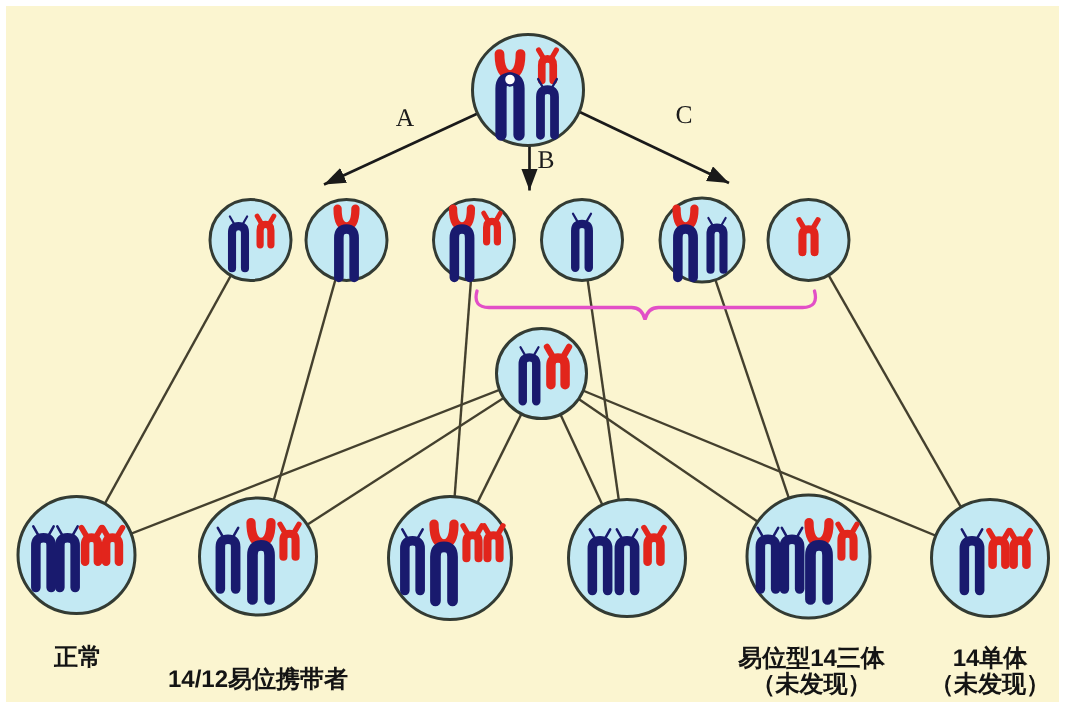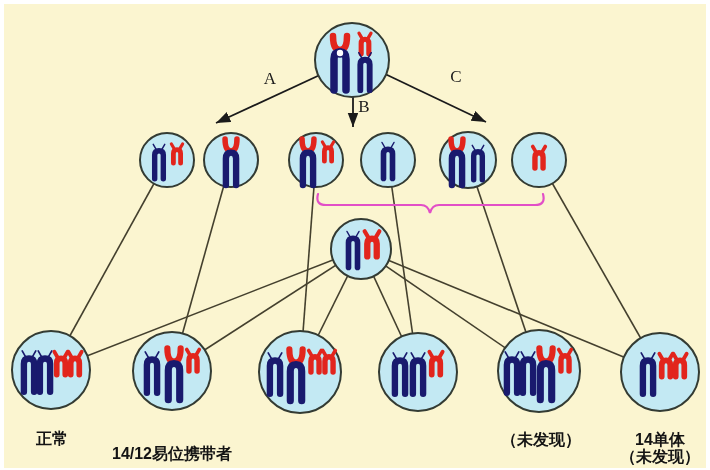--- a/index.html
+++ b/index.html
@@ -260,19 +260,20 @@
 
   <div class="outcome" style="left: 52px; top: 430px;">
     <div class="l1">正常</div>
 
   </div>
   <div class="outcome" style="left: 172px; top: 430px; margin-top: 15px;">
     <div class="l1">14/12易位携带者</div>
 
   </div>
   <div class="outcome" style="left: 541px; top: 431px;">
+    <div class="l1">易位型14三体</div>
     <div class="l2">（未发现）</div>
   </div>
   <div class="outcome" style="left: 660px; top: 431px;">
     <div class="l1">14单体</div>
     <div class="l2">（未发现）</div>
   </div>
 </div>
 
 </body></html>

